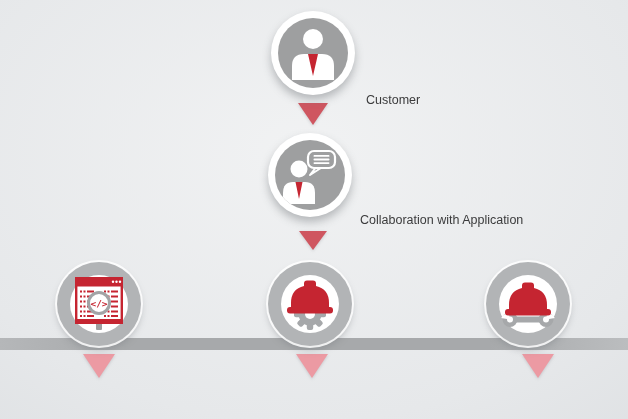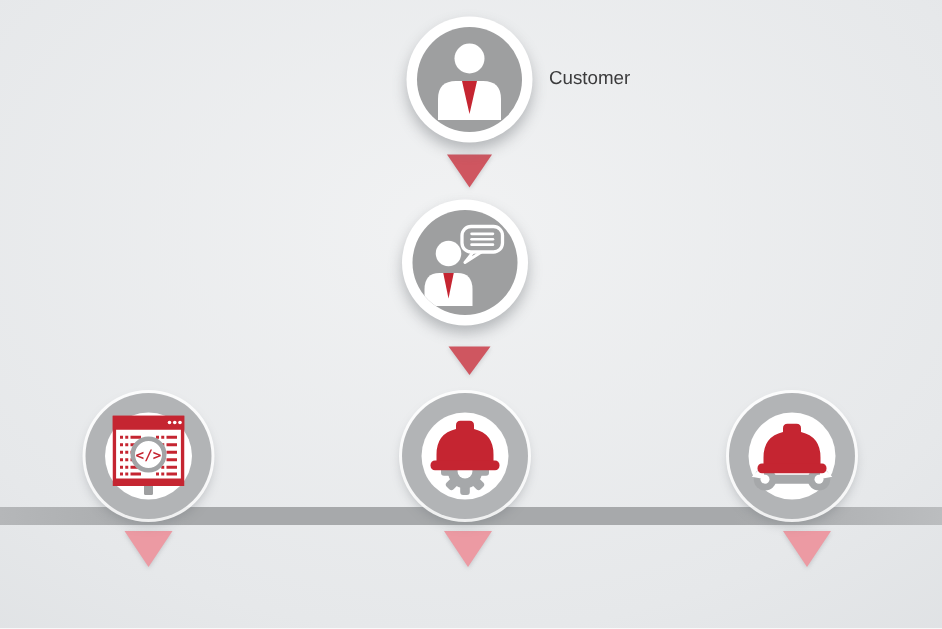--- a/index.html
+++ b/index.html
@@ -21,21 +21,21 @@
     background:#fff;display:flex;align-items:center;justify-content:center;overflow:visible;}
   
   .tri{position:absolute;width:0;height:0;z-index:2;filter:drop-shadow(0 1.5px 1.5px rgba(120,120,125,.3));}
   .tri.rose{border-left:15px solid transparent;border-right:15px solid transparent;border-top:22px solid #cf5660;}
   .tri.rose2{border-left:14px solid transparent;border-right:14px solid transparent;border-top:19px solid #cf5660;}
   .tri.pink{border-left:16px solid transparent;border-right:16px solid transparent;border-top:24px solid #ec9aa3;}
   
   .bar{position:absolute;left:0;top:338px;width:628px;height:12px;z-index:1;
     background:linear-gradient(90deg,#b5b7b9 0%,#a7a9ab 20%,#a7a9ab 78%,#bbbdbf 100%);}
   
-  .lbl{position:absolute;color:#3b3b3c;font-size:12.5px;line-height:15px;z-index:4;}
+  .lbl{position:absolute;color:#3b3b3c;font-size:12.5px;line-height:15px;z-index:4;margin-top:48px;}
   .lbl.two{line-height:14.5px;}
   .lbl.center{text-align:center;width:160px;}
 </style>
 </head>
 <body>
 
 <div class="stage">
 
   <div class="avatar" style="left:271px;top:11px;">
     <div class="inner">
@@ -60,20 +60,21 @@
           <path d="M9,15 L2,24 L16,15 Z" fill="#9e9fa0" stroke="#ffffff" stroke-width="2" stroke-linejoin="round"></path>
           <rect x="0" y="0" width="27" height="17" rx="6" fill="#9e9fa0" stroke="#ffffff" stroke-width="2.2"></rect>
           <rect x="5.5" y="4" width="16" height="1.8" rx="0.9" fill="#ffffff"></rect>
           <rect x="5.5" y="7.6" width="16" height="1.8" rx="0.9" fill="#ffffff"></rect>
           <rect x="5.5" y="11.2" width="16" height="1.8" rx="0.9" fill="#ffffff"></rect>
         </g>
       </svg>
     </div>
   </div>
   <div class="lbl two" style="left:360px;top:165px;">
+    <div>Collaboration with Application</div>
   </div>
 
   <div class="tri rose2" style="left:299px;top:231px;"></div>
 
   <div class="bar"></div>
 
   <div class="donut" style="left:57px;top:262px;">
     <div class="hole">
       <svg width="48" height="54" viewBox="0 0 48 54">
         <rect x="21" y="45" width="6" height="8" rx="1" fill="#9e9fa0"></rect>

